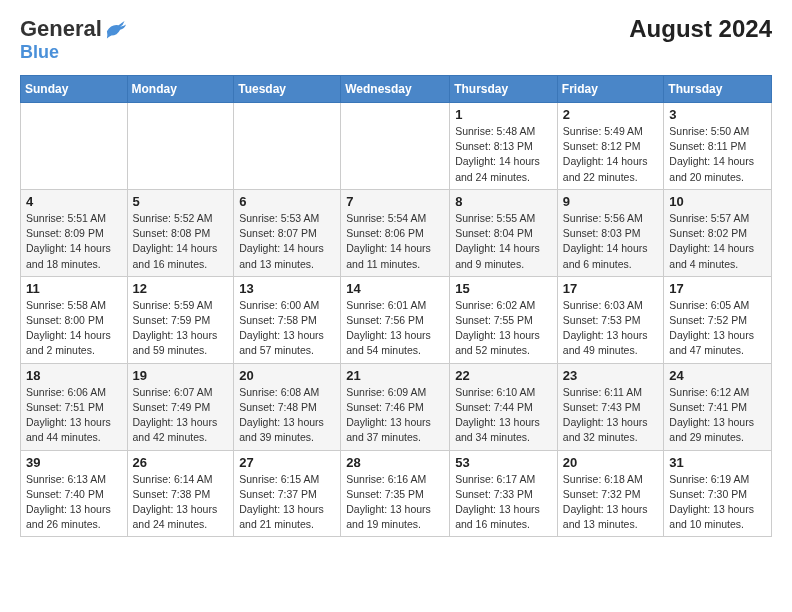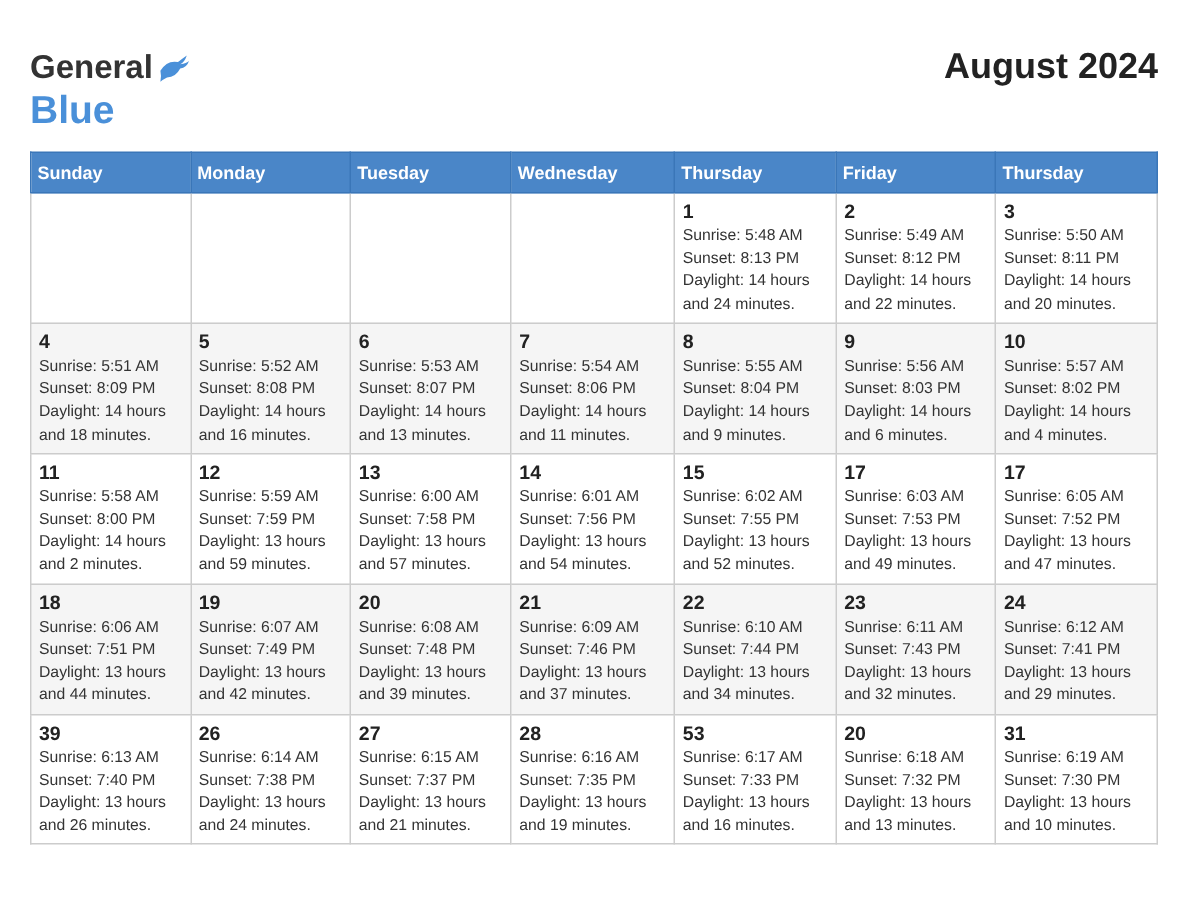--- a/index.html
+++ b/index.html
@@ -8,38 +8,37 @@
       background: #fff;
       width: 792px;
       min-height: 612px;
       padding: 16px 20px;
     }
     .header-area {
       display: flex;
       justify-content: space-between;
       align-items: flex-start;
       margin-bottom: 12px;
-      margin-top: 16px;
     }
     .logo {
       display: flex;
       flex-direction: column;
       align-items: flex-start;
     }
     .logo-text {
       display: flex;
       align-items: center;
     }
     .logo-general {
       font-size: 22px;
       font-weight: bold;
       color: #333;
     }
     .logo-blue {
-      font-size: 26px;
+      font-size: 18px;
       font-weight: bold;
       color: #4a90d9;
     }
     .logo-bird {
       width: 22px;
       height: 22px;
       margin-left: 2px;
     }
     .title-area {
       text-align: right;

